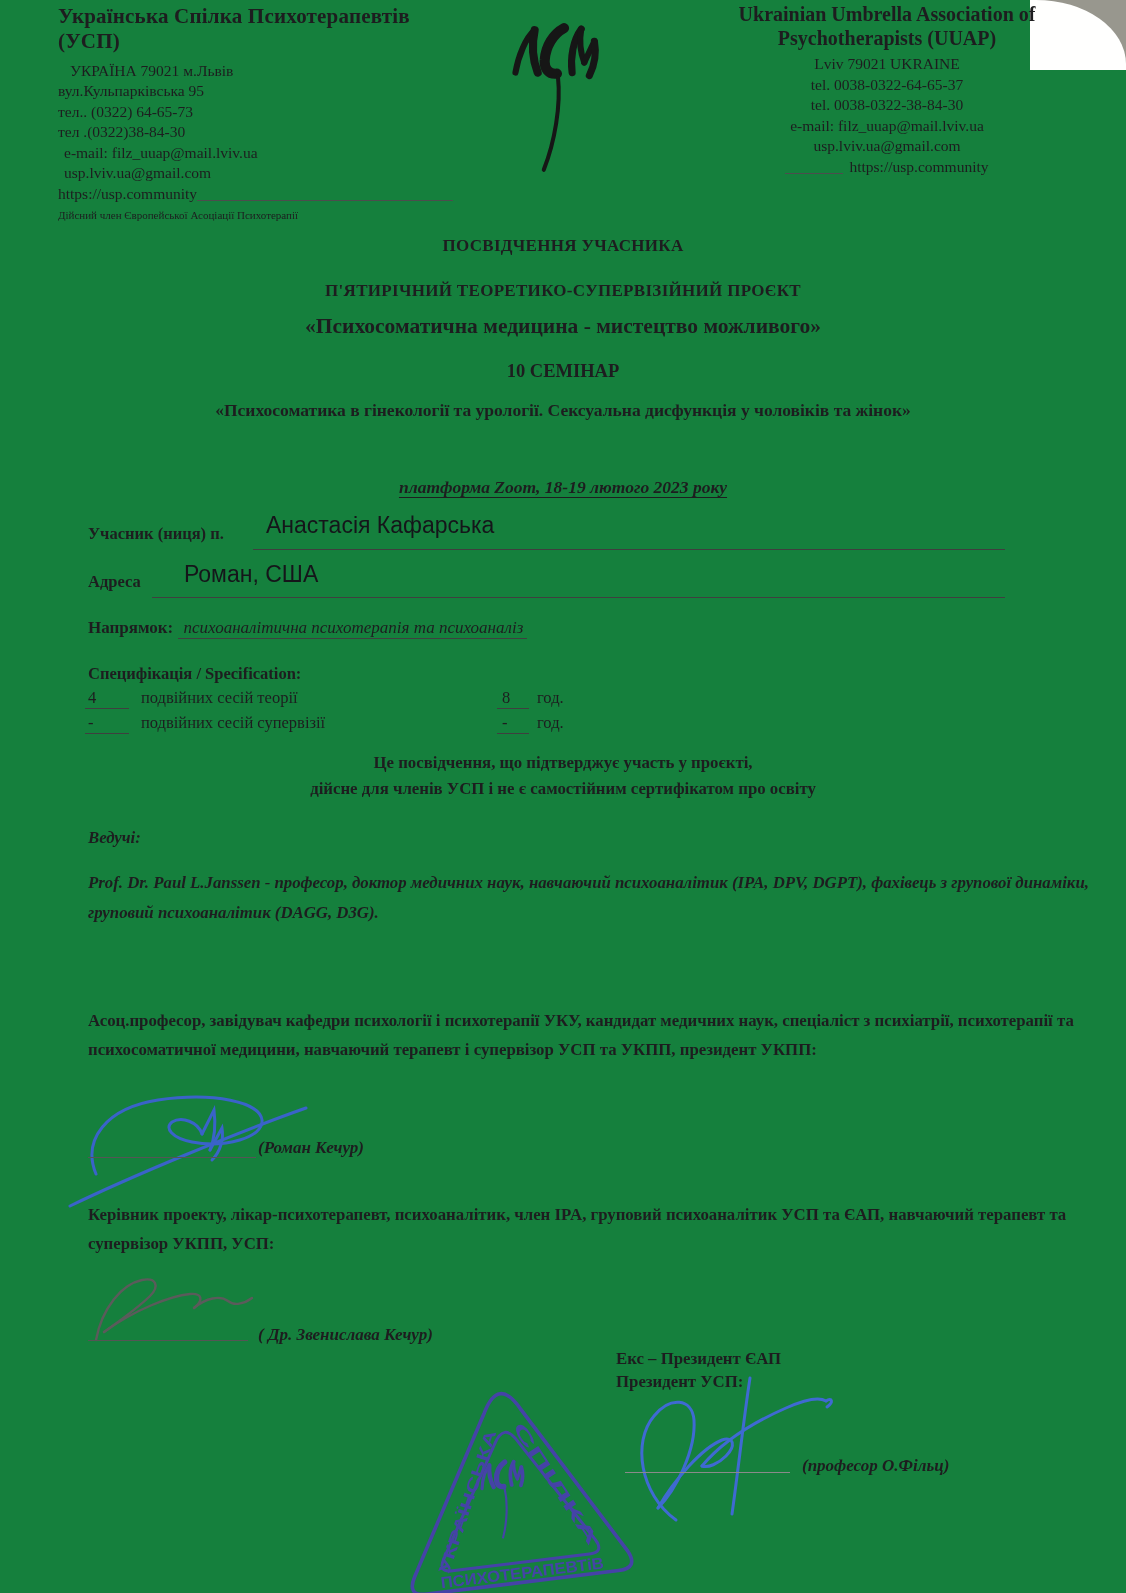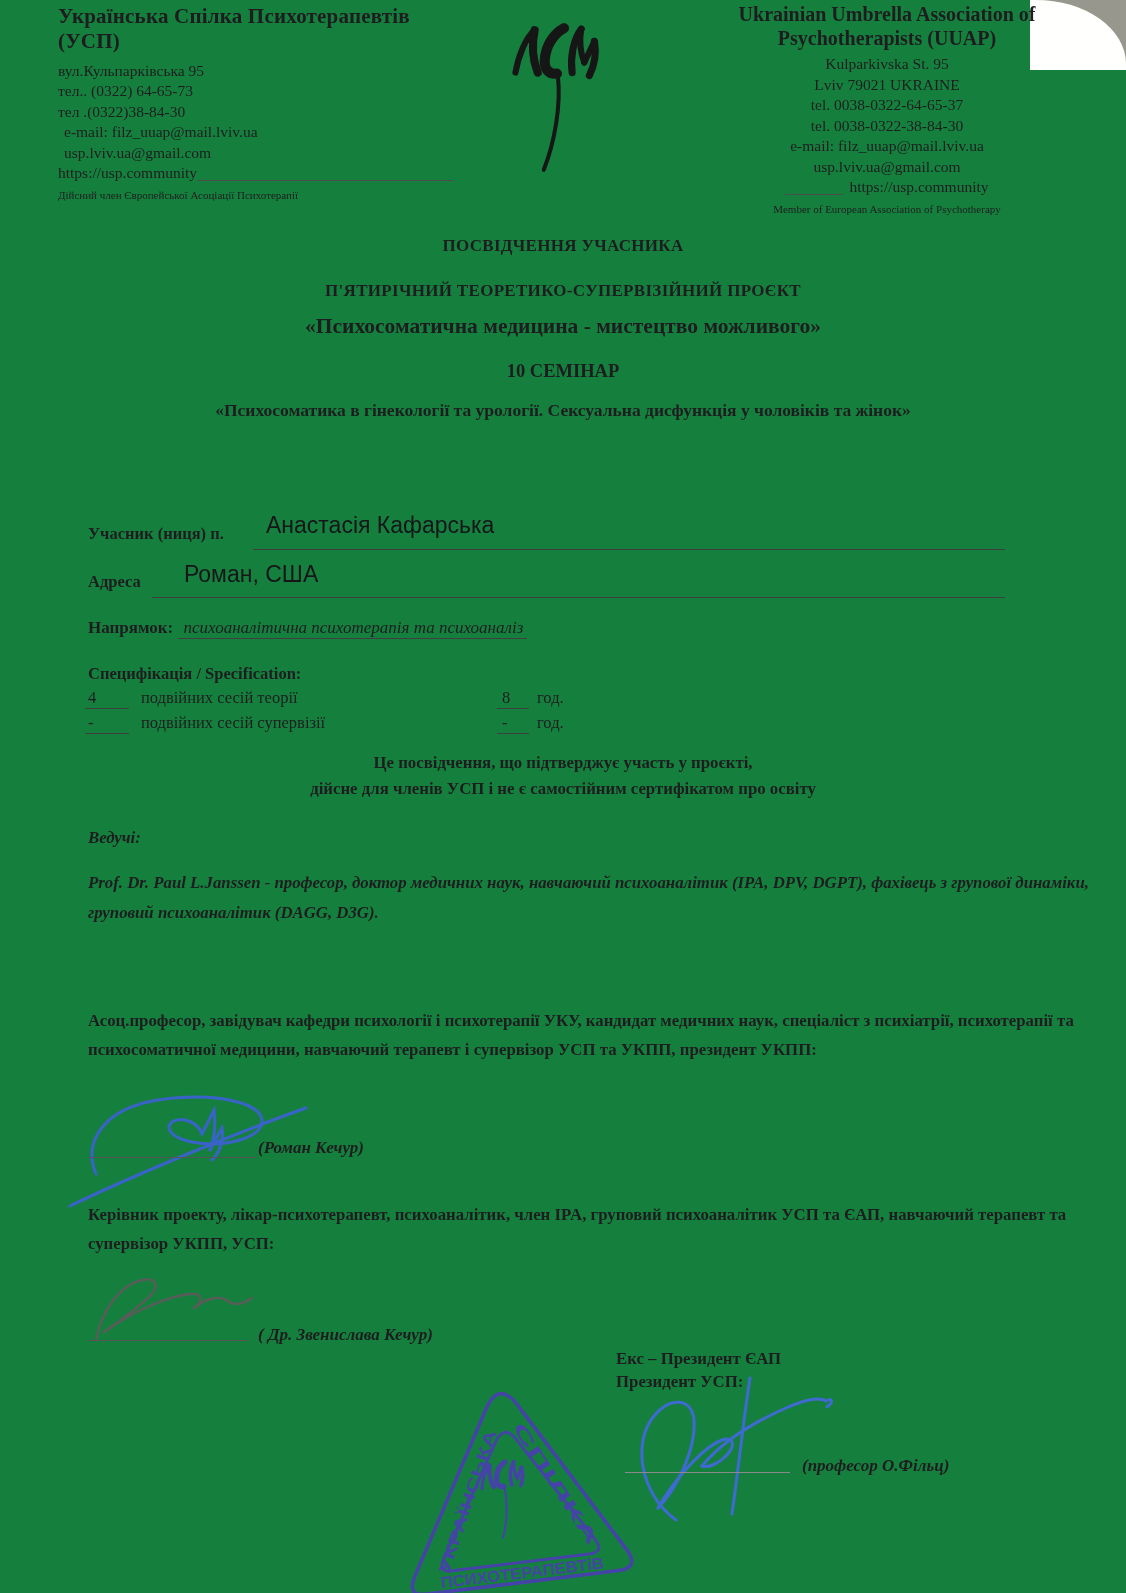--- a/index.html
+++ b/index.html
@@ -94,20 +94,21 @@
 
   <div class="corner-bg"></div>
   <div class="corner-mask"></div>
 
   <div class="abs hdr-left">
     <div class="org-title">
       <div>Українська Спілка Психотерапевтів</div>
       <div>(УСП)</div>
     </div>
     <div class="hdr-lines">
+      <div style="padding-left:12px">УКРАЇНА 79021  м.Львів</div>
       <div>вул.Кульпарківська 95</div>
       <div>тел.. (0322) 64-65-73</div>
       <div>тел .(0322)38-84-30</div>
       <div style="padding-left:6px">e-mail: filz_uuap@mail.lviv.ua</div>
       <div style="padding-left:6px">usp.lviv.ua@gmail.com</div>
       <div class="site-line">
         <span>https://usp.community</span>
         <span class="rule grow"></span>
       </div>
       <div class="membership">Дійсний член Європейської Асоціації Психотерапії</div>
@@ -117,39 +118,38 @@
   <svg class="abs hdr-logo" viewBox="0 0 120 160">
     <use href="#usp-mark"></use>
   </svg>
 
   <div class="abs hdr-right">
     <div class="org-title">
       <div>Ukrainian Umbrella Association of</div>
       <div>Psychotherapists (UUAP)</div>
     </div>
     <div class="hdr-lines">
-      <div>Kulparkivska St. 95</div>
       <div>Lviv 79021 UKRAINE</div>
       <div>tel. 0038-0322-64-65-37</div>
       <div>tel. 0038-0322-38-84-30</div>
       <div>e-mail: filz_uuap@mail.lviv.ua</div>
       <div>usp.lviv.ua@gmail.com</div>
       <div class="site-line">
         <span class="rule fixed"></span>
         <span>https://usp.community</span>
       </div>
-      <div class="membership">Member of European Association of Psychotherapy</div>
     </div>
   </div>
 
   <div class="abs center-line t-small" style="top:236px">ПОСВІДЧЕННЯ УЧАСНИКА</div>
   <div class="abs center-line t-small" style="top:281px">П'ЯТИРІЧНИЙ ТЕОРЕТИКО-СУПЕРВІЗІЙНИЙ ПРОЄКТ</div>
   <div class="abs center-line t-big" style="top:314px">«Психосоматична медицина - мистецтво можливого»</div>
   <div class="abs center-line t-sem" style="top:361px">10 СЕМІНАР</div>
   <div class="abs center-line t-topic" style="top:400px">«Психосоматика в гінекології та урології. Сексуальна дисфункція у чоловіків та жінок»</div>
+  <div class="abs center-line platform" style="top:477px">платформа Zoom, 18-19 лютого 2023 року</div>
 
   <div class="abs f-label" style="left:88px; top:524px">Учасник (ниця) п.</div>
   <div class="abs f-value" style="left:266px; top:512px">Анастасія Кафарська</div>
   <div class="abs f-line" style="left:253px; top:549px; width:752px"></div>
 
   <div class="abs f-label" style="left:88px; top:572px">Адреса</div>
   <div class="abs f-value" style="left:184px; top:561px">Роман, США</div>
   <div class="abs f-line" style="left:152px; top:597px; width:853px"></div>
 
   <div class="abs dir-row">

